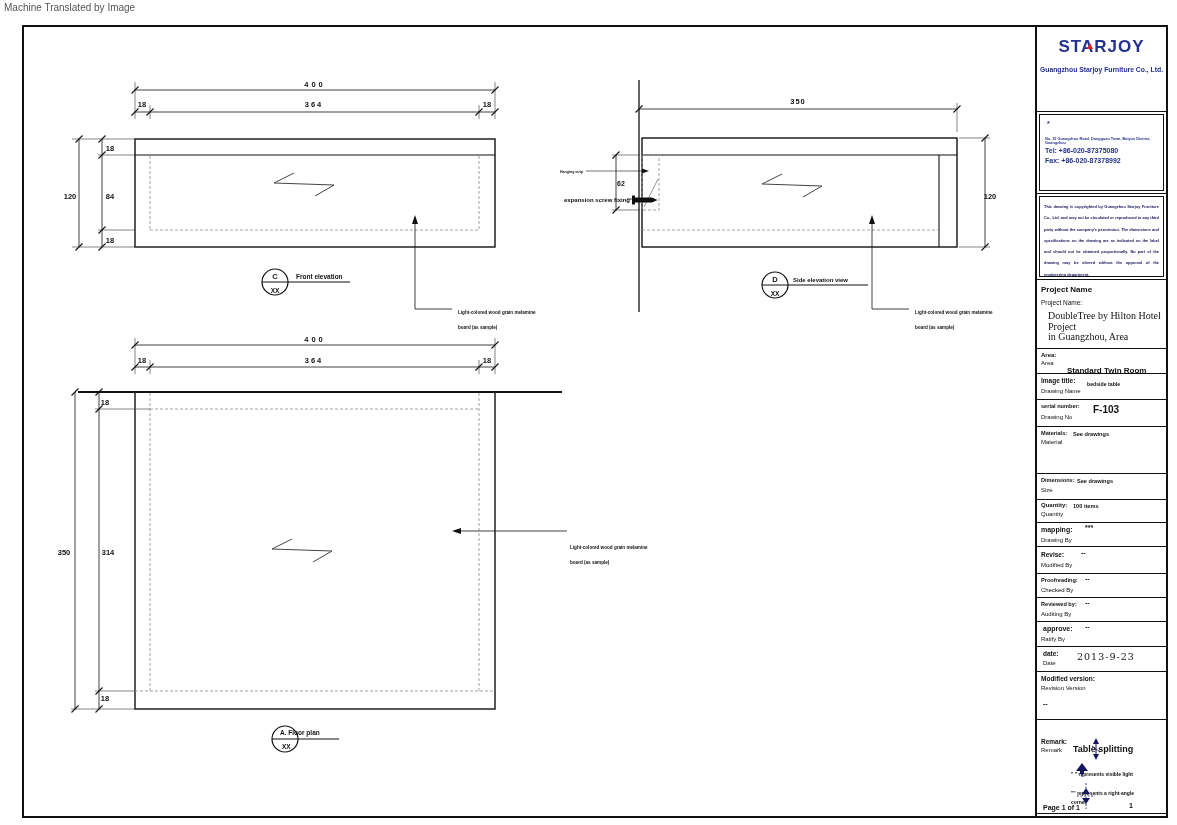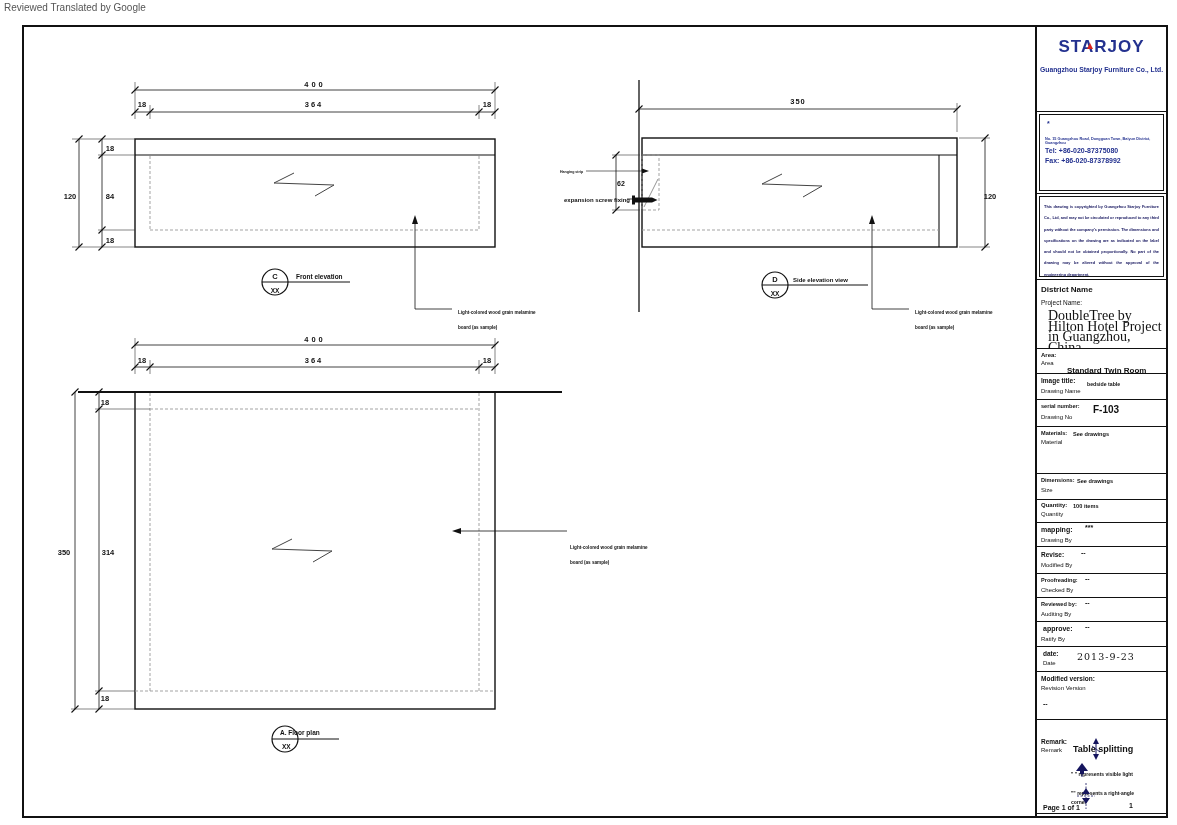--- a/index.html
+++ b/index.html
@@ -19,33 +19,33 @@
   #logo-text{font-size:17px;font-weight:bold;color:#23318f;letter-spacing:1px;}
   #logo-tri{position:absolute;left:50px;top:6px;width:0;height:0;border-left:3.5px solid transparent;border-right:3.5px solid transparent;border-bottom:6px solid #d8231f;}
   #company{ text-align:center;font-size:6.8px;font-weight:bold;color:#23318f;margin-top:9px;}
   #addr{position:absolute;left:5px;top:22px;right:4px;font-size:3.8px;font-weight:bold;color:#23318f;}
   #tel{position:absolute;left:5px;top:32px;font-size:7px;font-weight:bold;color:#23318f;}
   #fax{position:absolute;left:5px;top:42px;font-size:7px;font-weight:bold;color:#23318f;}
   #bullet{position:absolute;left:7px;top:5px;font-size:7px;color:#23318f;font-weight:bold;}
   #disclaimer{position:absolute;left:4px;top:4px;right:4px;font-size:3.9px;font-weight:bold;color:#15155e;line-height:11.3px;text-align:justify;}
   #proj-title{position:absolute;left:4px;top:5px;font-size:8px;font-weight:bold;}
   #proj-label{position:absolute;left:4px;top:19px;font-size:6.5px;}
-  #proj-val{position:absolute;left:11px;top:31px;font-size:14px;font-family:"Liberation Serif",serif;line-height:10.5px;}
+  #proj-val{position:absolute;left:11px;top:31px;font-size:10px;font-family:"Liberation Serif",serif;line-height:10.5px;}
   .dash-val{font-size:7px;}
   #date-val{font-family:"DejaVu Serif",serif;font-size:9.5px;letter-spacing:1px;font-weight:normal;}
   #remark-title{position:absolute;left:36px;top:9px;font-size:9px;font-weight:bold;}
   .remark-note{position:absolute;font-size:5px;font-weight:bold;}
   #page-label{position:absolute;left:6px;top:5px;font-size:7px;font-weight:bold;}
   #page-num{position:absolute;left:92px;top:3px;font-size:7px;font-weight:bold;}
   .sym{position:absolute;}
 </style>
 </head>
 <body>
 
-<div id="mt-note">Reviewed Translated by Google</div>
+<div id="mt-note">Machine Translated by Image</div>
 
 <div id="sheet">
 
   <svg id="drawing-svg" width="1013" height="789" viewBox="0 0 1013 789" font-family="Liberation Sans, sans-serif" fill="#111">
 
     <g stroke="#111">
       <rect x="111" y="112" width="360" height="108" fill="#fff" stroke-width="1.4"></rect>
       <line x1="111" y1="128" x2="471" y2="128" stroke-width="1.2"></line>
       <g stroke="#999" stroke-width="0.9" stroke-dasharray="3 2">
         <line x1="126" y1="129" x2="126" y2="203"></line>
@@ -266,25 +266,25 @@
       </div>
     </div>
 
     <div class="tb-row" style="top:167px;height:86px;">
       <div class="inner-box">
         <div id="disclaimer">This drawing is copyrighted by Guangzhou Starjoy Furniture Co., Ltd, and may not be circulated or reproduced to any third party without the company's permission. The dimensions and specifications on the drawing are as indicated on the label and should not be obtained proportionally. No part of the drawing may be altered without the approval of the engineering department.</div>
       </div>
     </div>
 
     <div class="tb-row" style="top:253px;height:69px;">
-      <div id="proj-title">District Name</div>
+      <div id="proj-title">Project Name</div>
       <div id="proj-label">Project Name:</div>
       <div id="proj-val">
         <div>DoubleTree by Hilton Hotel  Project</div>
-        <div>in Guangzhou, China</div>
+        <div>in Guangzhou, Area</div>
       </div>
     </div>
 
     <div class="tb-row" style="top:322px;height:25px;">
       <span class="lbl" style="left:4px;top:3px;">Area:</span>
       <span class="sub" style="left:4px;top:11px;">Area</span>
       <span class="val" style="left:30px;top:17px;font-size:8px;">Standard Twin Room</span>
     </div>
 
     <div class="tb-row" style="top:347px;height:26px;">

